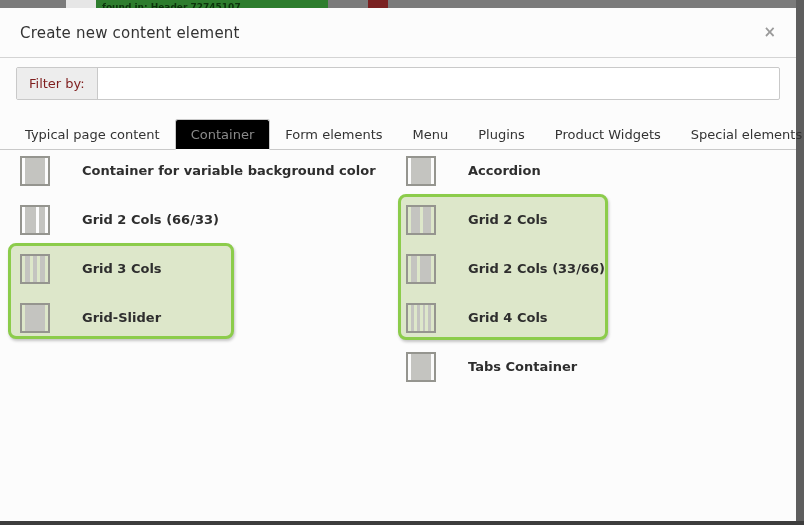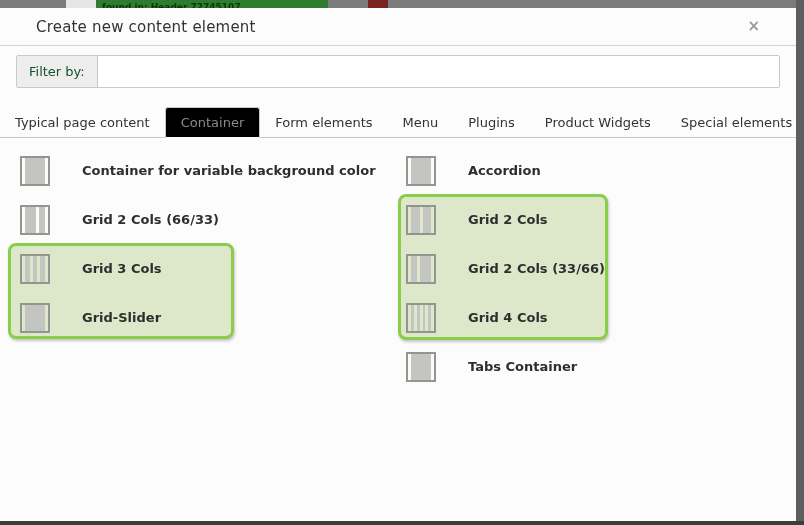--- a/index.html
+++ b/index.html
@@ -16,32 +16,32 @@
   .top-seg-green { position:absolute; left:96px; top:0; width:232px; height:8px; background:#2e7d2e; color:#0c330c; font-size:9px; font-weight:bold; line-height:14px; overflow:hidden; white-space:nowrap; padding-left:6px; }
   .top-seg-red { position:absolute; left:368px; top:0; width:20px; height:8px; background:#7a2121; }
 
   
   .backdrop-right { position:absolute; right:0; top:0; width:8px; height:525px; background:#5e5e5e; }
   .backdrop-bottom { position:absolute; left:0; top:521px; width:804px; height:4px; background:#3d3d3d; }
 
   
   .modal { position:absolute; left:0; top:8px; width:796px; height:513px; background:#fcfcfc; }
 
-  .modal-header { height:38px; display:flex; align-items:center; padding:0 36px; border-bottom:1px solid #d4d4d4; }
+  .modal-header { height:50px; display:flex; align-items:center; padding:0 20px; border-bottom:1px solid #d4d4d4; }
   .modal-title { font-size:15px; color:#333; letter-spacing:.2px; }
   .modal-close { margin-left:auto; color:#9a9a9a; font-size:15px; font-weight:bold; cursor:pointer; line-height:1; }
 
   .filter-row { margin:9px 16px 0 16px; }
   .input-group { display:flex; height:33px; border:1px solid #c9c9c9; border-radius:2px; background:#fff; overflow:hidden; }
-  .input-addon { background:#ededed; border-right:1px solid #c9c9c9; padding:0 12px; display:flex; align-items:center; font-size:13px; color:#14532d; }
+  .input-addon { background:#ededed; border-right:1px solid #c9c9c9; padding:0 12px; display:flex; align-items:center; font-size:13px; color:#7f1d1d; }
   .search-input { flex:1; border:none; outline:none; padding:0 12px; font-size:13px; color:#555; background:#fff; font-family:"DejaVu Sans","Liberation Sans",sans-serif; }
   .search-input::placeholder { color:#9a9a9a; opacity:1; }
 
   
-  .tabs { margin-top:18px; display:flex; align-items:flex-end; border-bottom:1px solid #c9c9c9; height:32px; }
+  .tabs { margin-top:18px; padding-left:10px; display:flex; align-items:flex-end; border-bottom:1px solid #c9c9c9; height:32px; }
   .tab { padding:7px 15px; font-size:13px; color:#333; cursor:pointer; white-space:nowrap; }
   .tab.active {
     background:#000000; color:#8a8a8a;
     border:1px solid #c9c9c9; border-bottom:1px solid #fcfcfc;
     border-radius:3px 3px 0 0; margin-bottom:-1px;
   }
 
   
   .hl { position:absolute; border:3px solid #8ccc4b; background:#dde7ca; border-radius:8px; box-shadow:1px 2px 3px rgba(0,0,0,.22); z-index:1; }
   .hl-left  { left:8px;  top:243px; width:226px; height:96px; }

